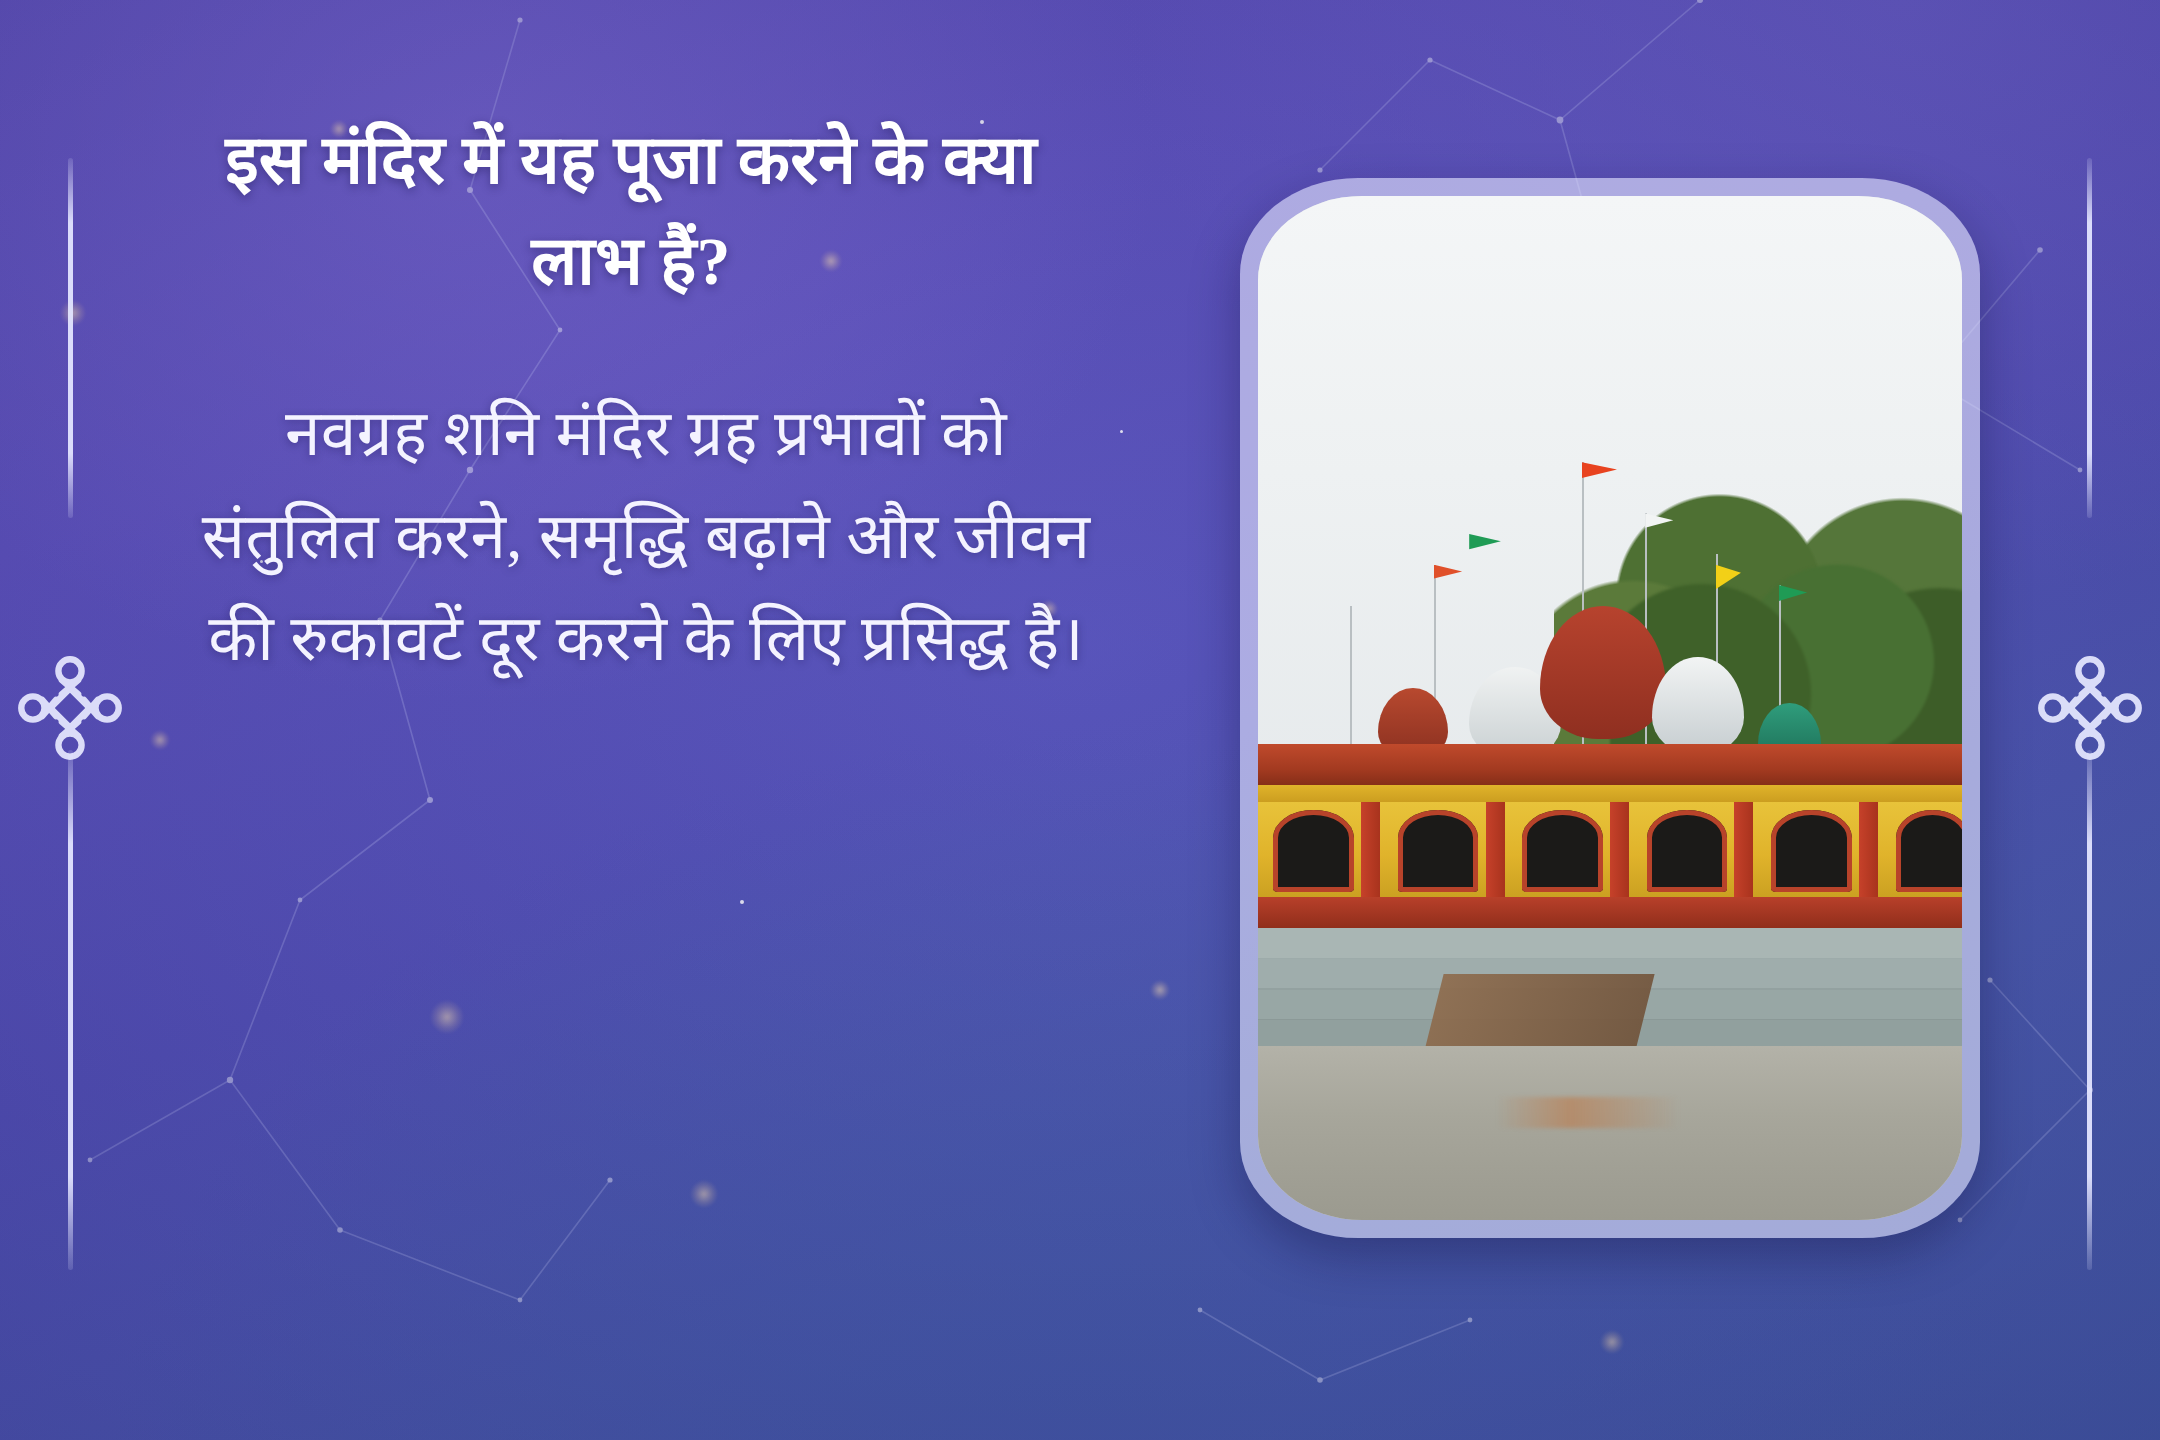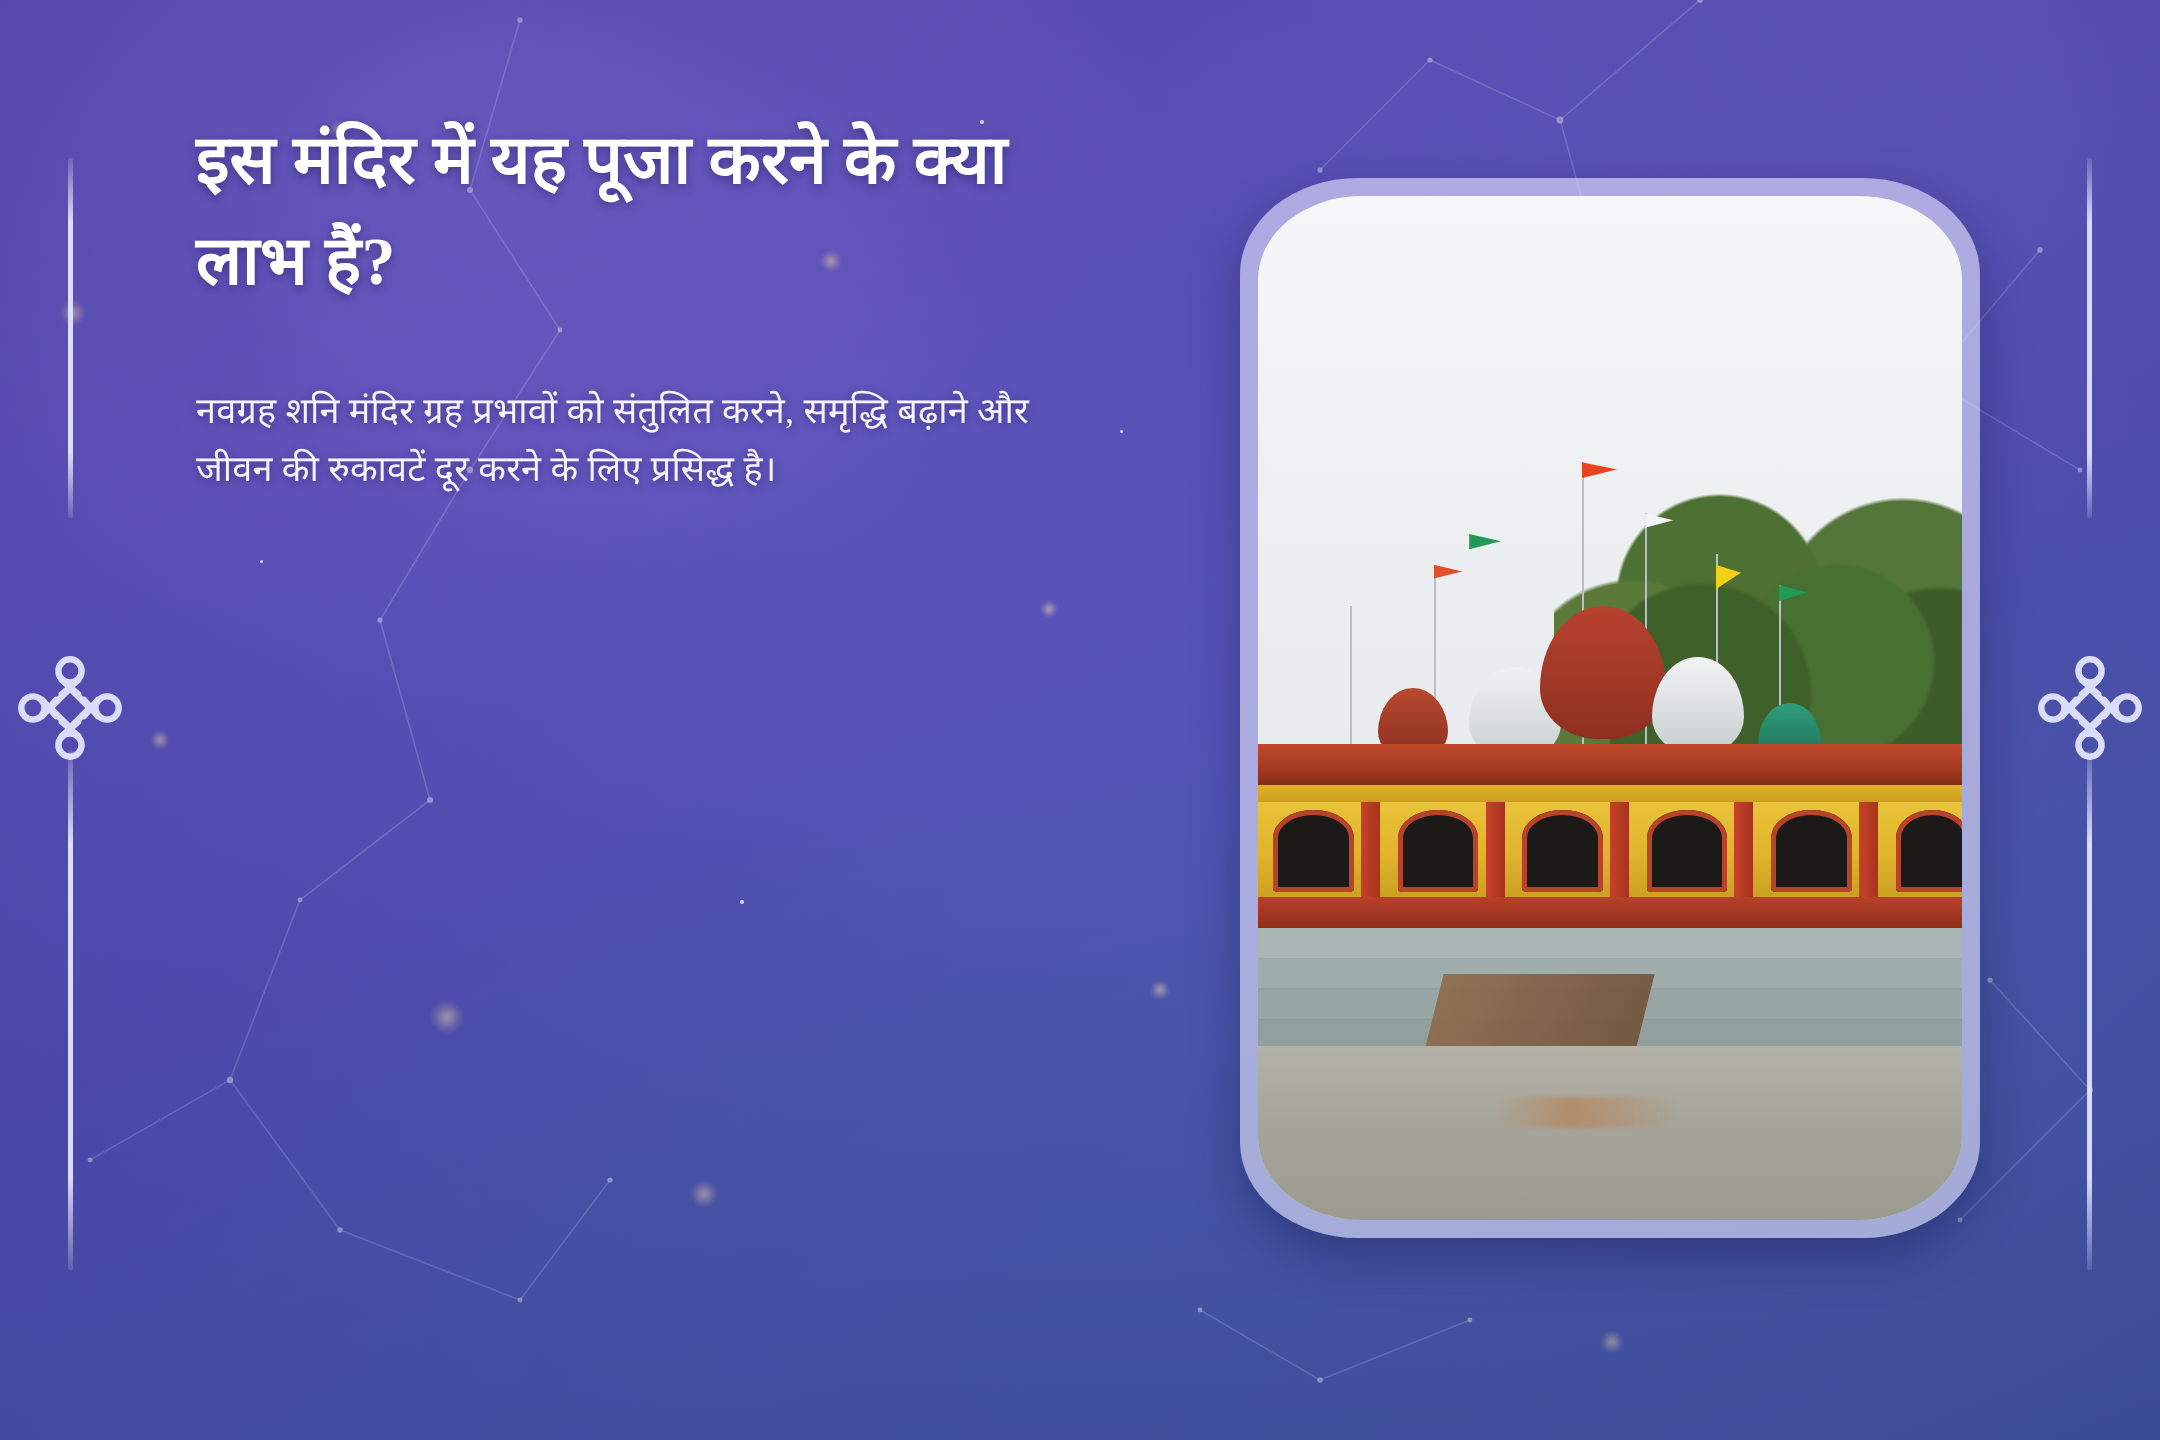--- a/index.html
+++ b/index.html
@@ -62,39 +62,40 @@
     opacity:.92;
   }
   #ornament-left  { left:12px;  top:650px; }
   #ornament-right { right:12px; top:650px; }
 
   
   #text-column{
     position:absolute;
     left:196px; top:110px;
     width:960px;
+    text-align:center;
   }
 
   #headline{
     color:#ffffff;
     font-family:"Liberation Serif", serif;
     font-weight:700;
     font-size:68px;
     line-height:1.48;
     letter-spacing:.2px;
     text-shadow:0 3px 10px rgba(20,14,70,0.40);
     max-width:870px;
   }
 
   #body-paragraph{
     margin-top:72px;
     color:#f4f3ff;
     font-family:"Liberation Serif", serif;
     font-weight:400;
-    font-size:36px;
+    font-size:64px;
     line-height:1.60;
     letter-spacing:.2px;
     text-shadow:0 2px 8px rgba(20,14,70,0.35);
     max-width:900px;
   }
 
   
   #photo-card{
     position:absolute;
     left:1240px; top:178px;

